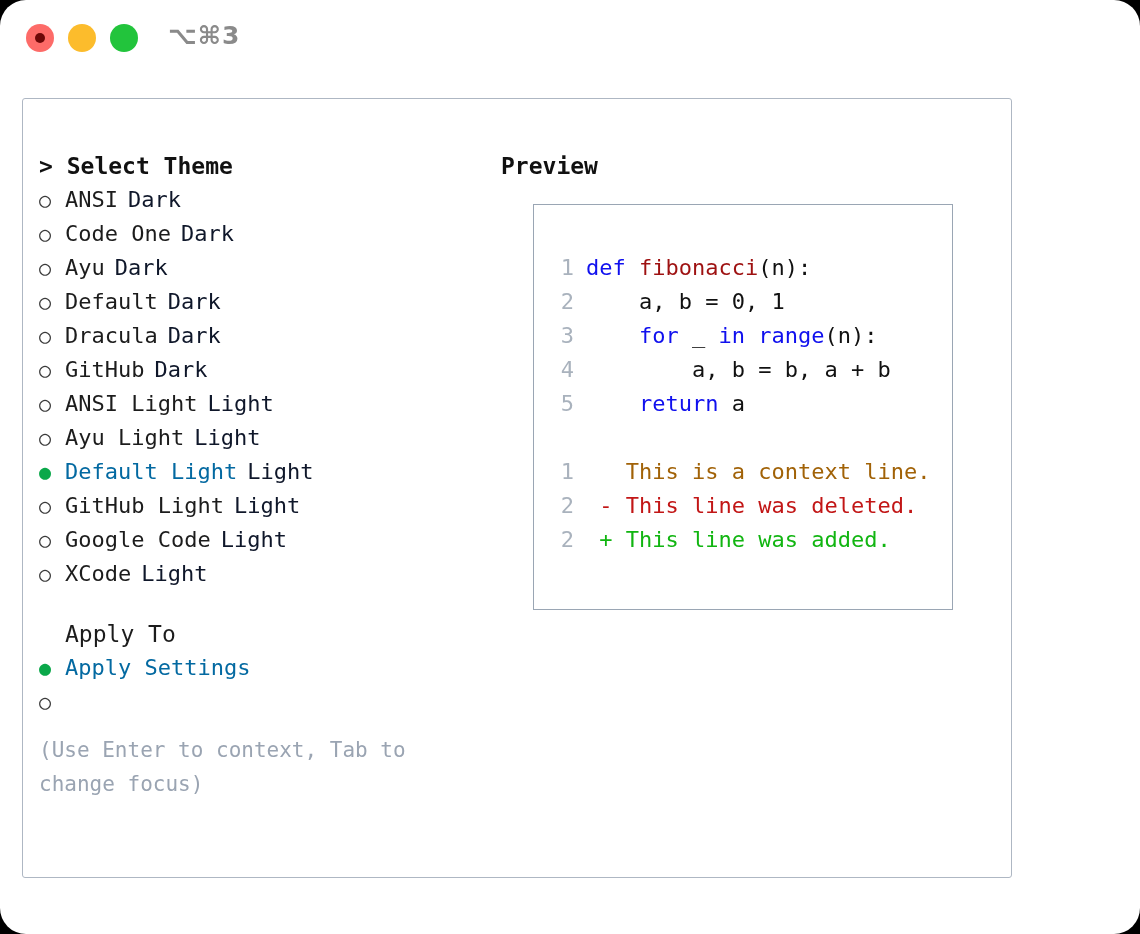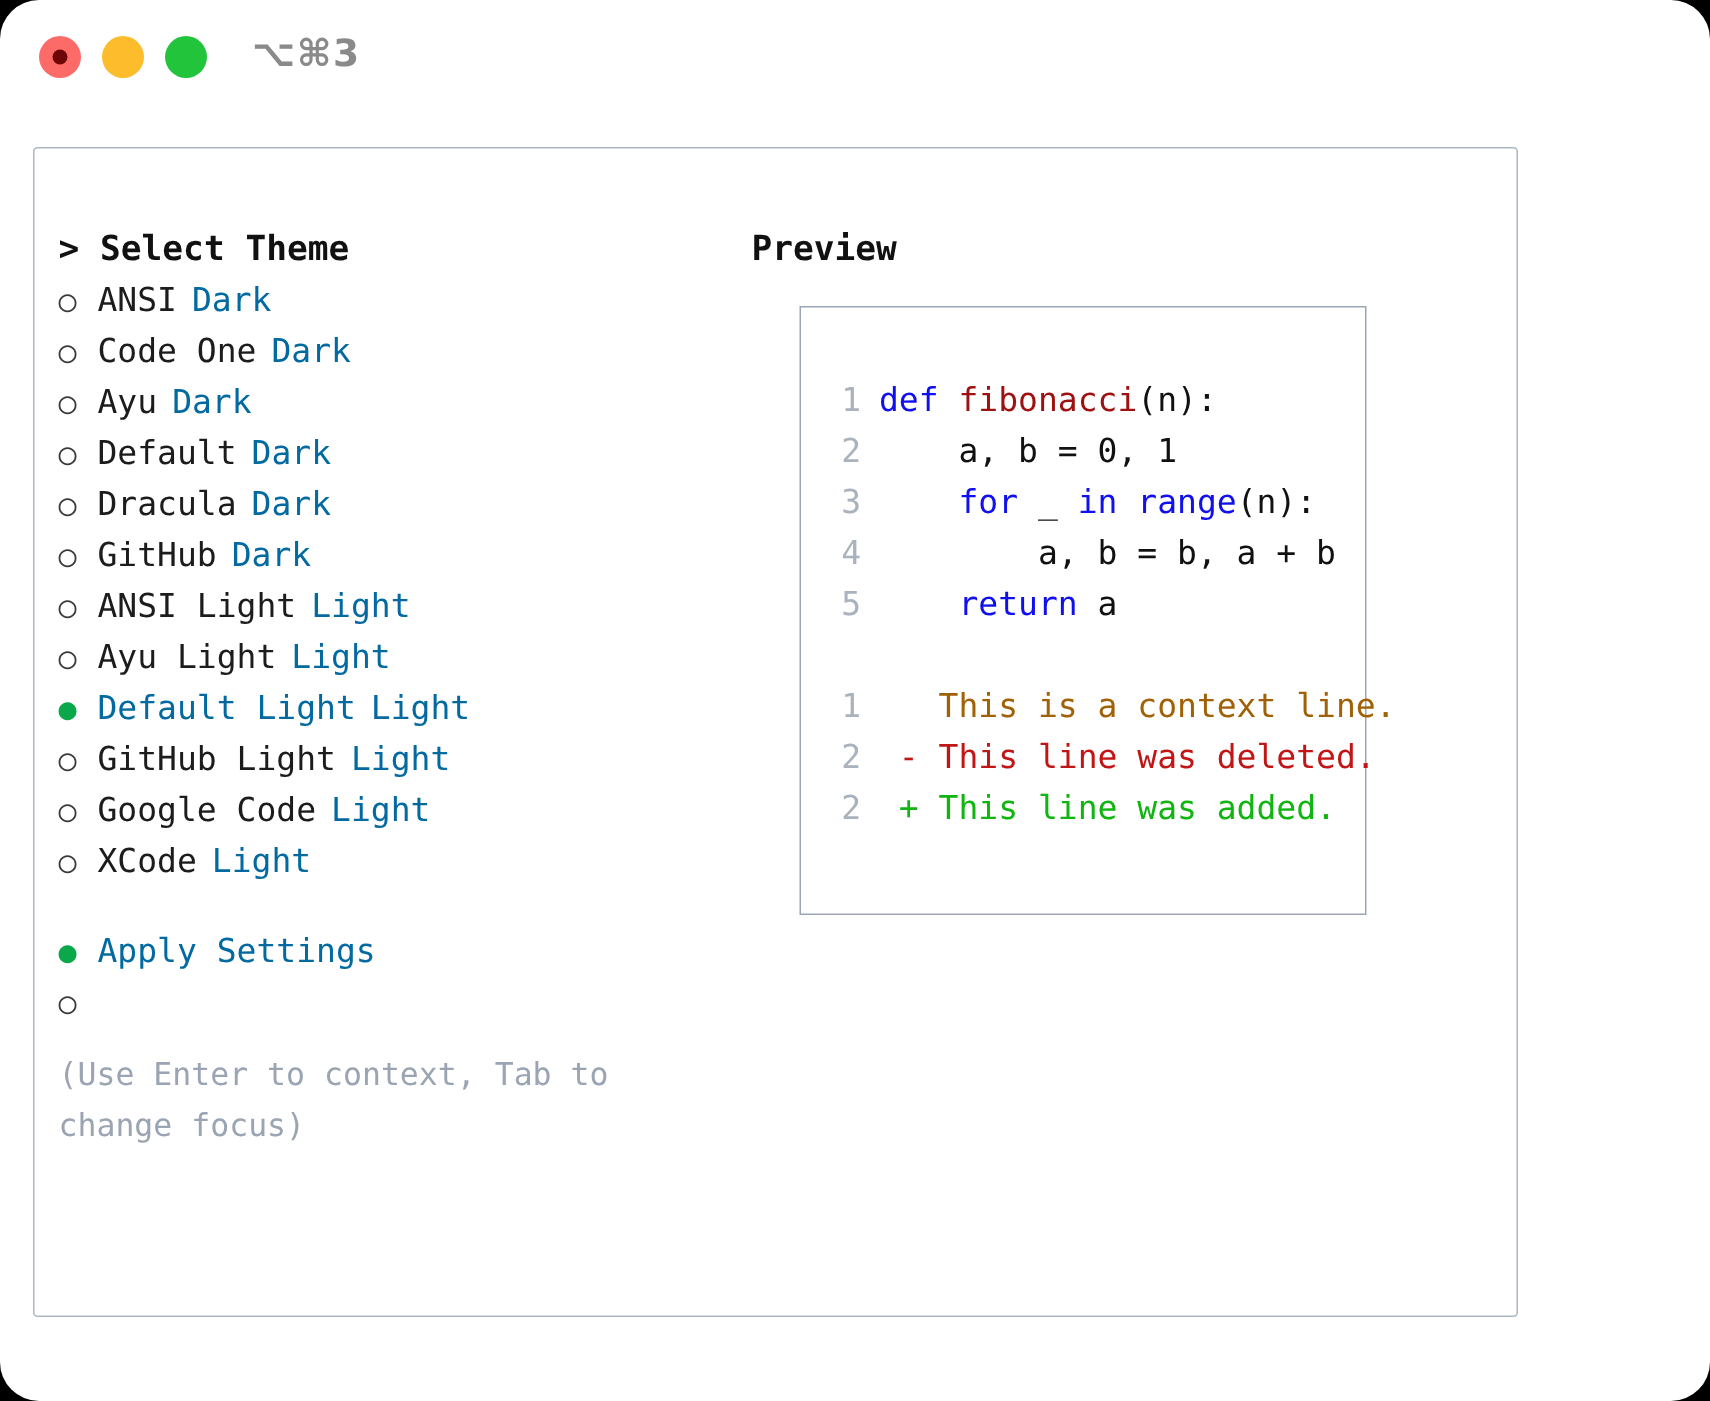--- a/index.html
+++ b/index.html
@@ -119,40 +119,40 @@
     width: 26px;
     flex: 0 0 26px;
     font-size: 20px;
     color: #3a3a3a;
     line-height: 34px;
   }
   .bullet.on { color: #0aa84a; }
   .opt-label { color: #1c1c1c; }
   .opt.selected .opt-label { color: #0369a1; }
   .opt-tag {
-    color: #0369a1;
+    color: #0f172a;
     padding-left: 10px;
   }
 
   .spacer-14 { height: 14px; }
   .spacer-26 { height: 26px; }
 
   .hint {
     font-size: 21px;
     line-height: 34px;
     color: #9aa4b2;
     white-space: pre-wrap;
     width: 400px;
   }
 
   
   .code-box {
     position: absolute;
     left: 32px; top: 55px;
-    width: 378px;
+    width: 420px;
     height: 406px;
     border: 1.6px solid #9aa6b4;
     box-sizing: border-box;
     background: #ffffff;
   }
   .code-inner {
     position: absolute;
     left: 14px; top: 46px;
     width: 450px;
     font-size: 22px;
@@ -205,20 +205,21 @@
           <div class="opt"><span class="bullet">○</span><span class="opt-label">ANSI Light</span><span class="opt-tag">Light</span></div>
           <div class="opt"><span class="bullet">○</span><span class="opt-label">Ayu Light</span><span class="opt-tag">Light</span></div>
           <div class="opt selected"><span class="bullet on">●</span><span class="opt-label">Default Light</span><span class="opt-tag">Light</span></div>
           <div class="opt"><span class="bullet">○</span><span class="opt-label">GitHub Light</span><span class="opt-tag">Light</span></div>
           <div class="opt"><span class="bullet">○</span><span class="opt-label">Google Code</span><span class="opt-tag">Light</span></div>
           <div class="opt"><span class="bullet">○</span><span class="opt-label">XCode</span><span class="opt-tag">Light</span></div>
         </div>
 
       <div class="spacer-26"></div>
 
+      <div class="section-head sub">Apply To</div>
 
       <div class="opt-list" id="apply-list">
           <div class="opt selected"><span class="bullet on">●</span><span class="opt-label">Apply Settings</span></div>
           <div class="opt"><span class="bullet">○</span></div>
         </div>
 
       <div class="spacer-14"></div>
 
       <div class="hint">(Use Enter to context, Tab to change focus)</div>
     </div>

